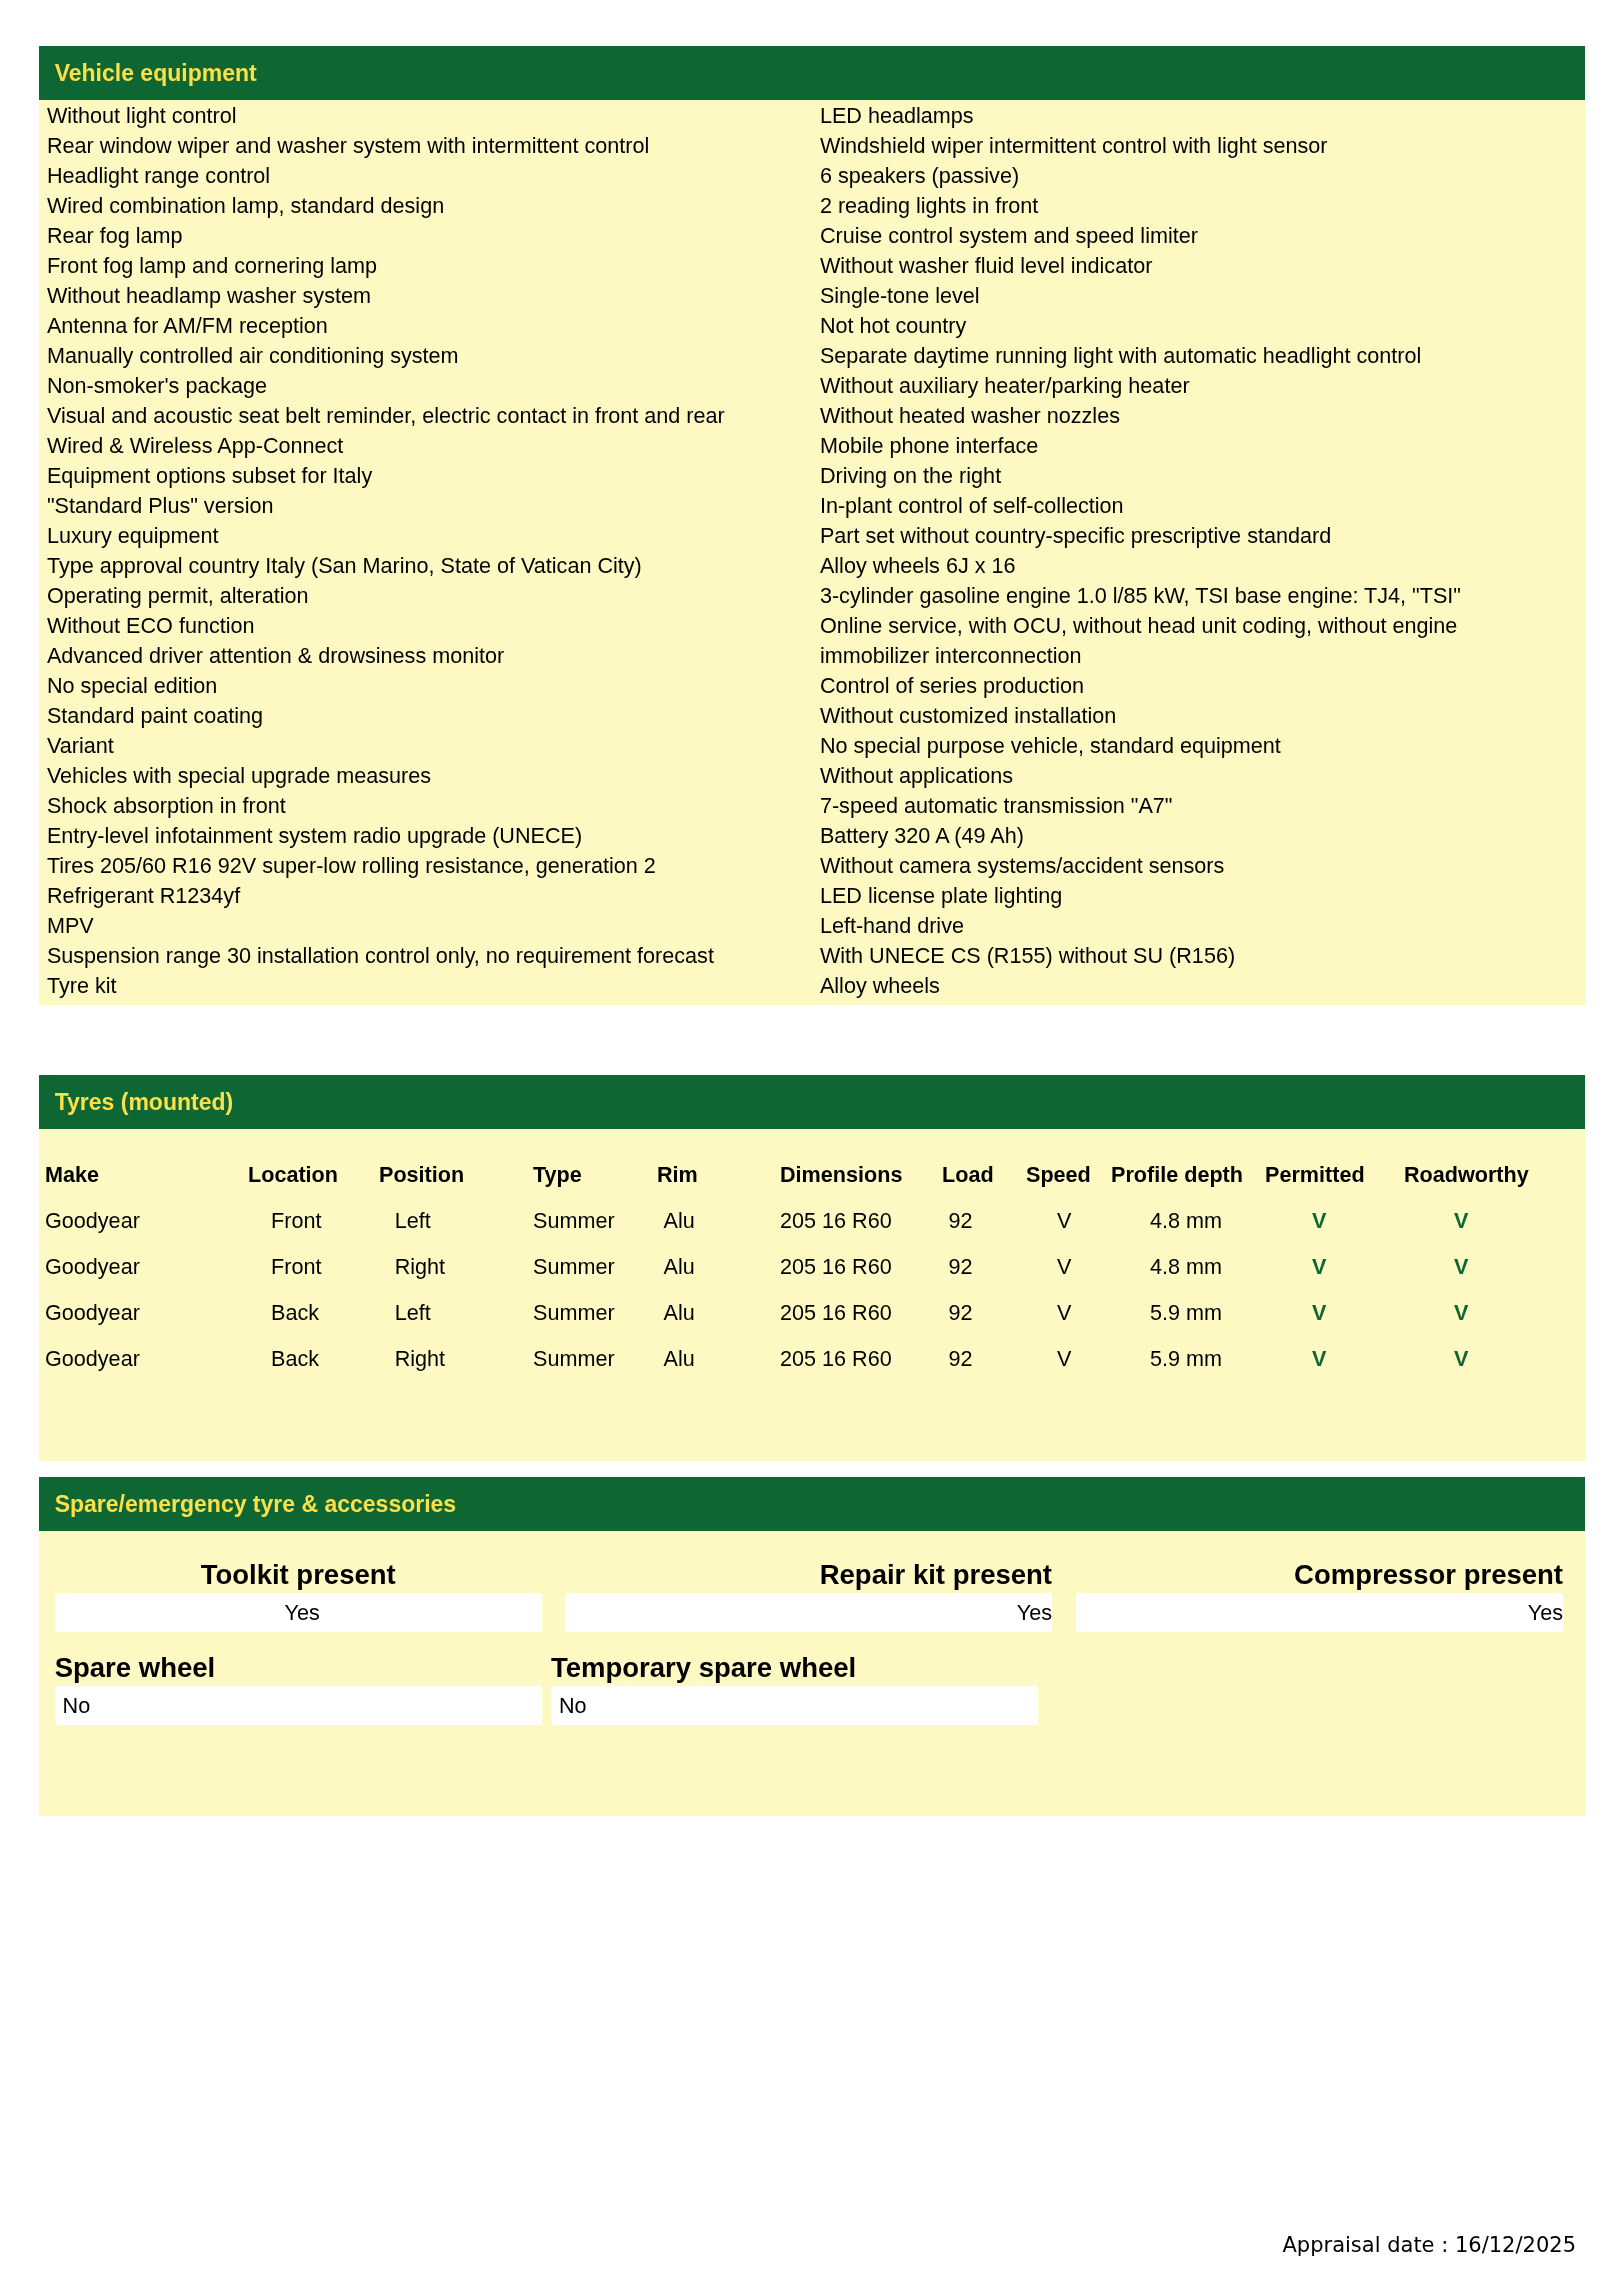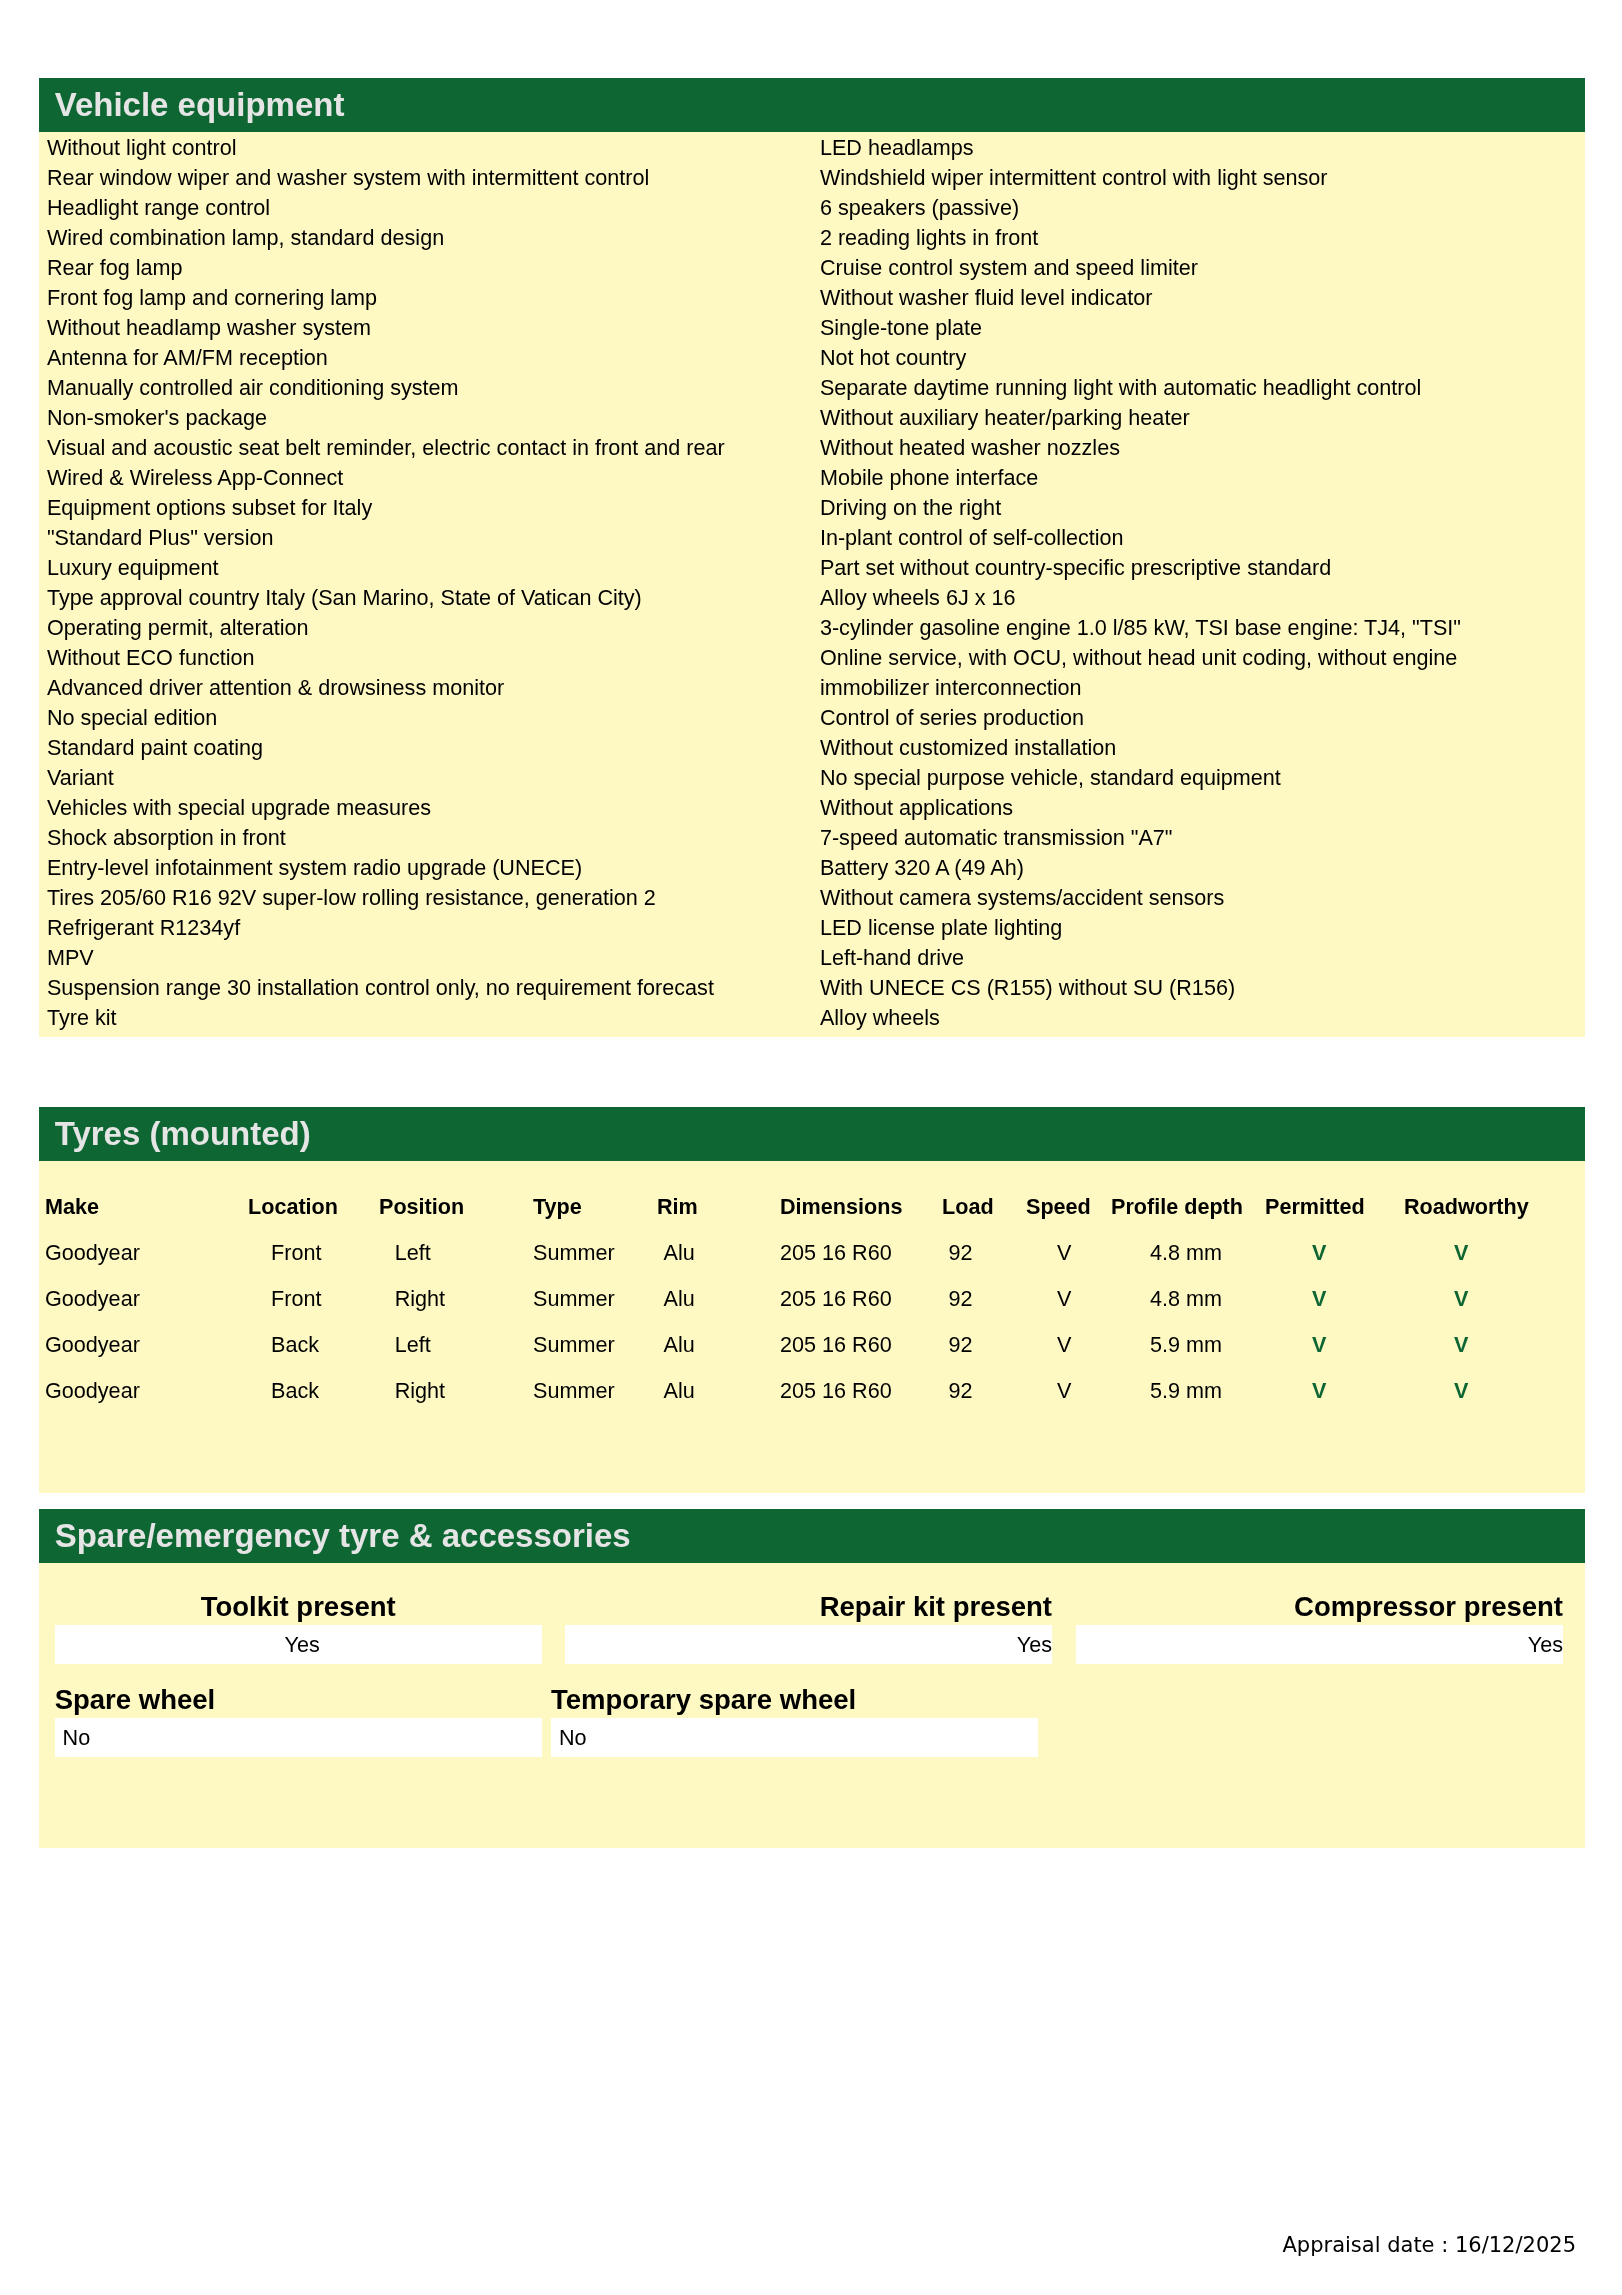--- a/index.html
+++ b/index.html
@@ -1,22 +1,22 @@
 <!DOCTYPE html>
 <html style="font-size:10.5px"><head>
   <meta charset="utf-8">
   <style>
     * { box-sizing: border-box; margin: 0; padding: 0; }
     html, body { width: 1623px; height: 2295px; background: #ffffff; }
     body { position: relative; font-family: "Liberation Sans", sans-serif; color: #000; overflow: hidden; }
 
     .section { position: absolute; left: 39px; width: 1546px; }
     .section-header {
-      background: #0e6633; color: #e5e5e5; font-weight: bold;
-      font-size: 33px; height: 54px; line-height: 54px; padding-left: 15.7px; margin-top: 32px;
+      background: #0e6633; color: #fde047; font-weight: bold;
+      font-size: 23px; height: 54px; line-height: 54px; padding-left: 15.7px;
     }
     .section-body { background: #fef9c3; }
 
     
     #sec-equipment { top: 46px; }
     #sec-equipment .section-body { height: 905px; display: flex; padding-top: 1.3px; }
     .equip-col { width: 50%; }
     .equip-col.left { padding-left: 7.9px; }
     .equip-col.right { padding-left: 7.9px; }
     .equip-item { font-size: 21.6px; line-height: 30px; height: 30px; white-space: nowrap; }
@@ -101,21 +101,21 @@
         <div class="equip-item">Suspension range 30 installation control only, no requirement forecast</div>
         <div class="equip-item">Tyre kit</div>
       </div>
     <div class="equip-col right" id="eq-right">
         <div class="equip-item">LED headlamps</div>
         <div class="equip-item">Windshield wiper intermittent control with light sensor</div>
         <div class="equip-item">6 speakers (passive)</div>
         <div class="equip-item">2 reading lights in front</div>
         <div class="equip-item">Cruise control system and speed limiter</div>
         <div class="equip-item">Without washer fluid level indicator</div>
-        <div class="equip-item">Single-tone plate</div>
+        <div class="equip-item">Single-tone level</div>
         <div class="equip-item">Not hot country</div>
         <div class="equip-item">Separate daytime running light with automatic headlight control</div>
         <div class="equip-item">Without auxiliary heater/parking heater</div>
         <div class="equip-item">Without heated washer nozzles</div>
         <div class="equip-item">Mobile phone interface</div>
         <div class="equip-item">Driving on the right</div>
         <div class="equip-item">In-plant control of self-collection</div>
         <div class="equip-item">Part set without country-specific prescriptive standard</div>
         <div class="equip-item">Alloy wheels 6J x 16</div>
         <div class="equip-item">3-cylinder gasoline engine 1.0 l/85 kW, TSI base engine: TJ4, "TSI"</div>

